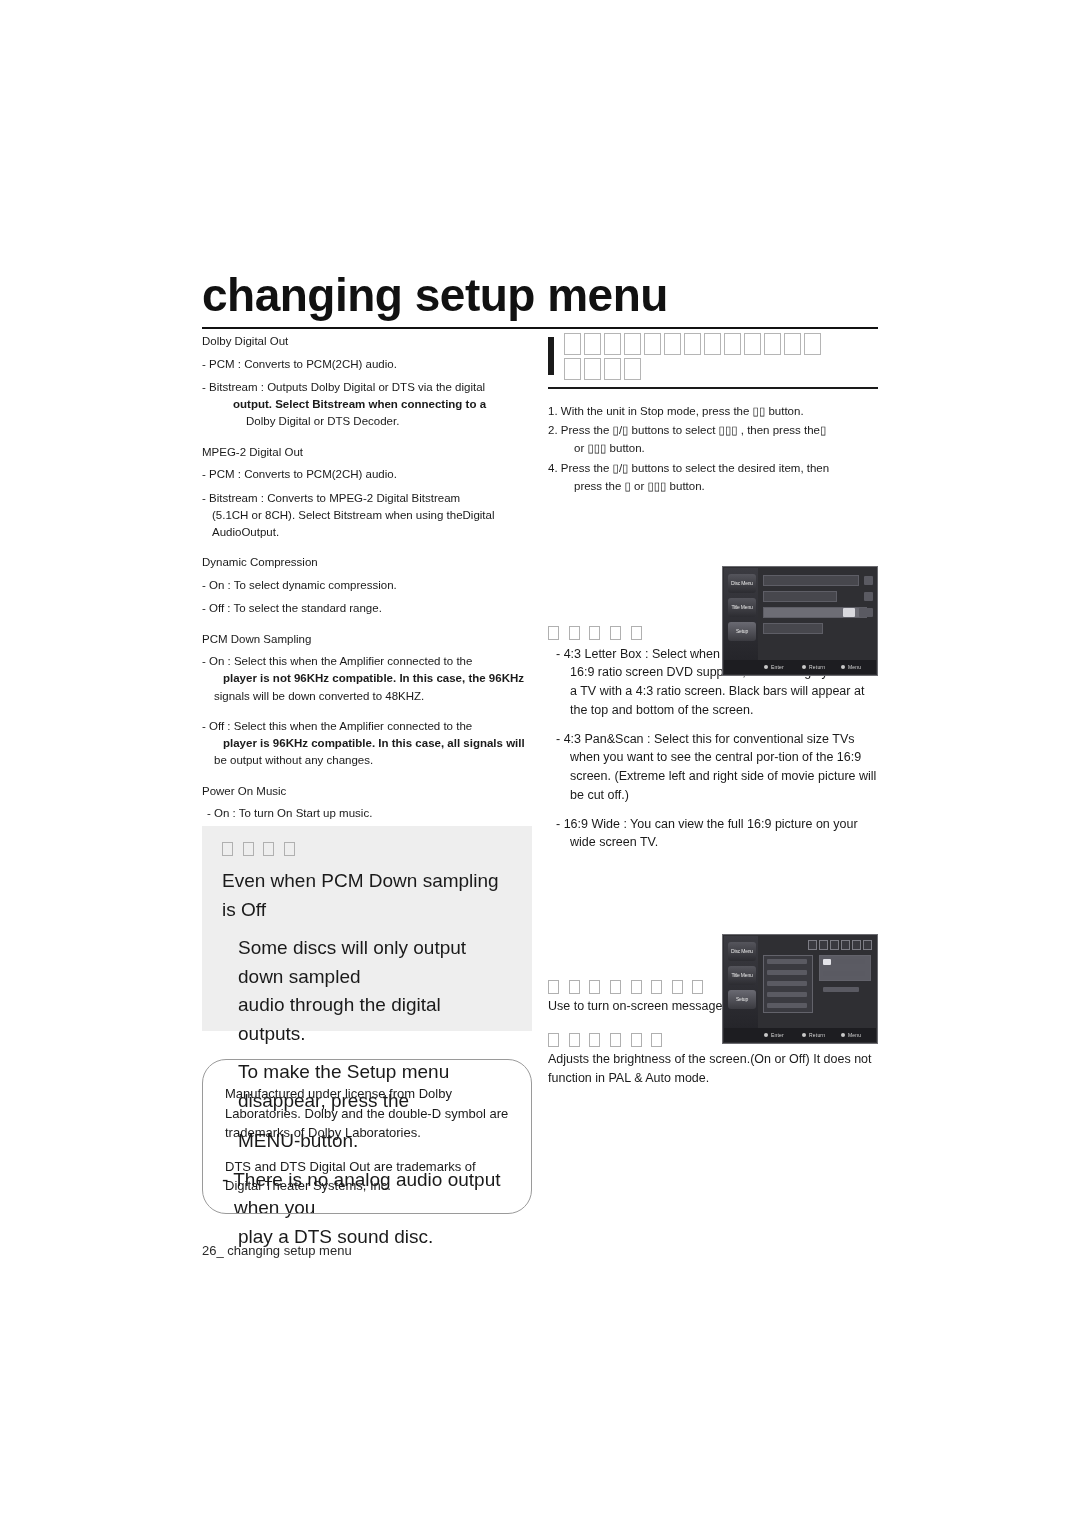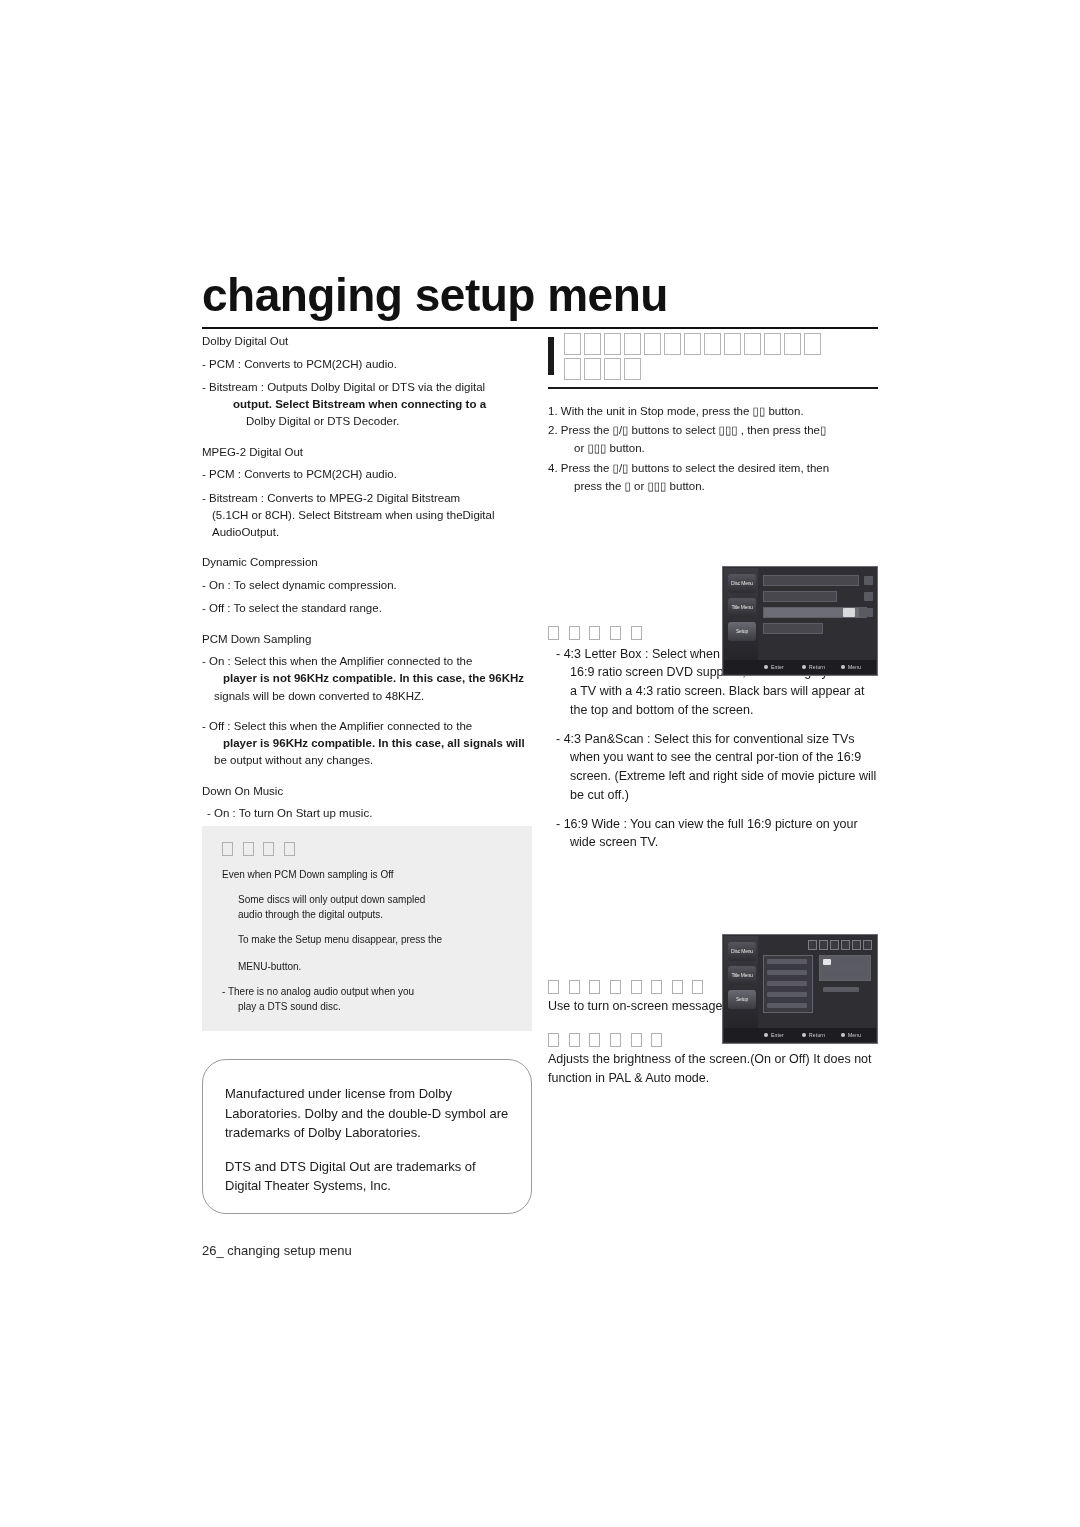--- a/index.html
+++ b/index.html
@@ -165,21 +165,21 @@
     padding: 16px 20px 0 20px;
     box-sizing: border-box;
   }
   .note-box .note-title {
     font-size: 13px;
     letter-spacing: 4px;
     color: #d8d8d8;
     margin-bottom: 10px;
   }
   .note-box .note-line {
-    font-size: 10px;
+    font-size: 19px;
     line-height: 1.5;
     color: #1a1a1a;
     margin: 0 0 10px 0;
   }
   .note-box .note-line.indent {
     padding-left: 16px;
   }
   .note-box .note-line.hang {
     padding-left: 12px;
     text-indent: -12px;
@@ -343,21 +343,21 @@
     </p>
     <p class="plain" style="padding-left:12px;margin-top:-6px">signals will be down converted to 48KHZ.</p>
     <div class="gap-s"></div>
     <p class="bullet">
       <span>-  Off : Select this when the Amplifier connected to the</span>
       <span class="ind" style="padding-left:12px">player is 96KHz compatible. In this case, all signals will</span>
     </p>
     <p class="plain" style="padding-left:12px;margin-top:-6px">be output without any changes.</p>
 
     <div class="gap-s"></div>
-    <p class="sub-head">Down On Music</p>
+    <p class="sub-head">Power On Music</p>
     <p class="bullet" style="padding-left:14px">-  On : To turn On Start up music.</p>
     <p class="bullet" style="padding-left:14px">-  Off : To turn Off Start up music.</p>
   </div>
 
   <div class="note-box">
     <div class="note-title">
       <span class="tofu mid"></span>
       <span class="tofu mid"></span>
       <span class="tofu mid"></span>
       <span class="tofu mid"></span>

